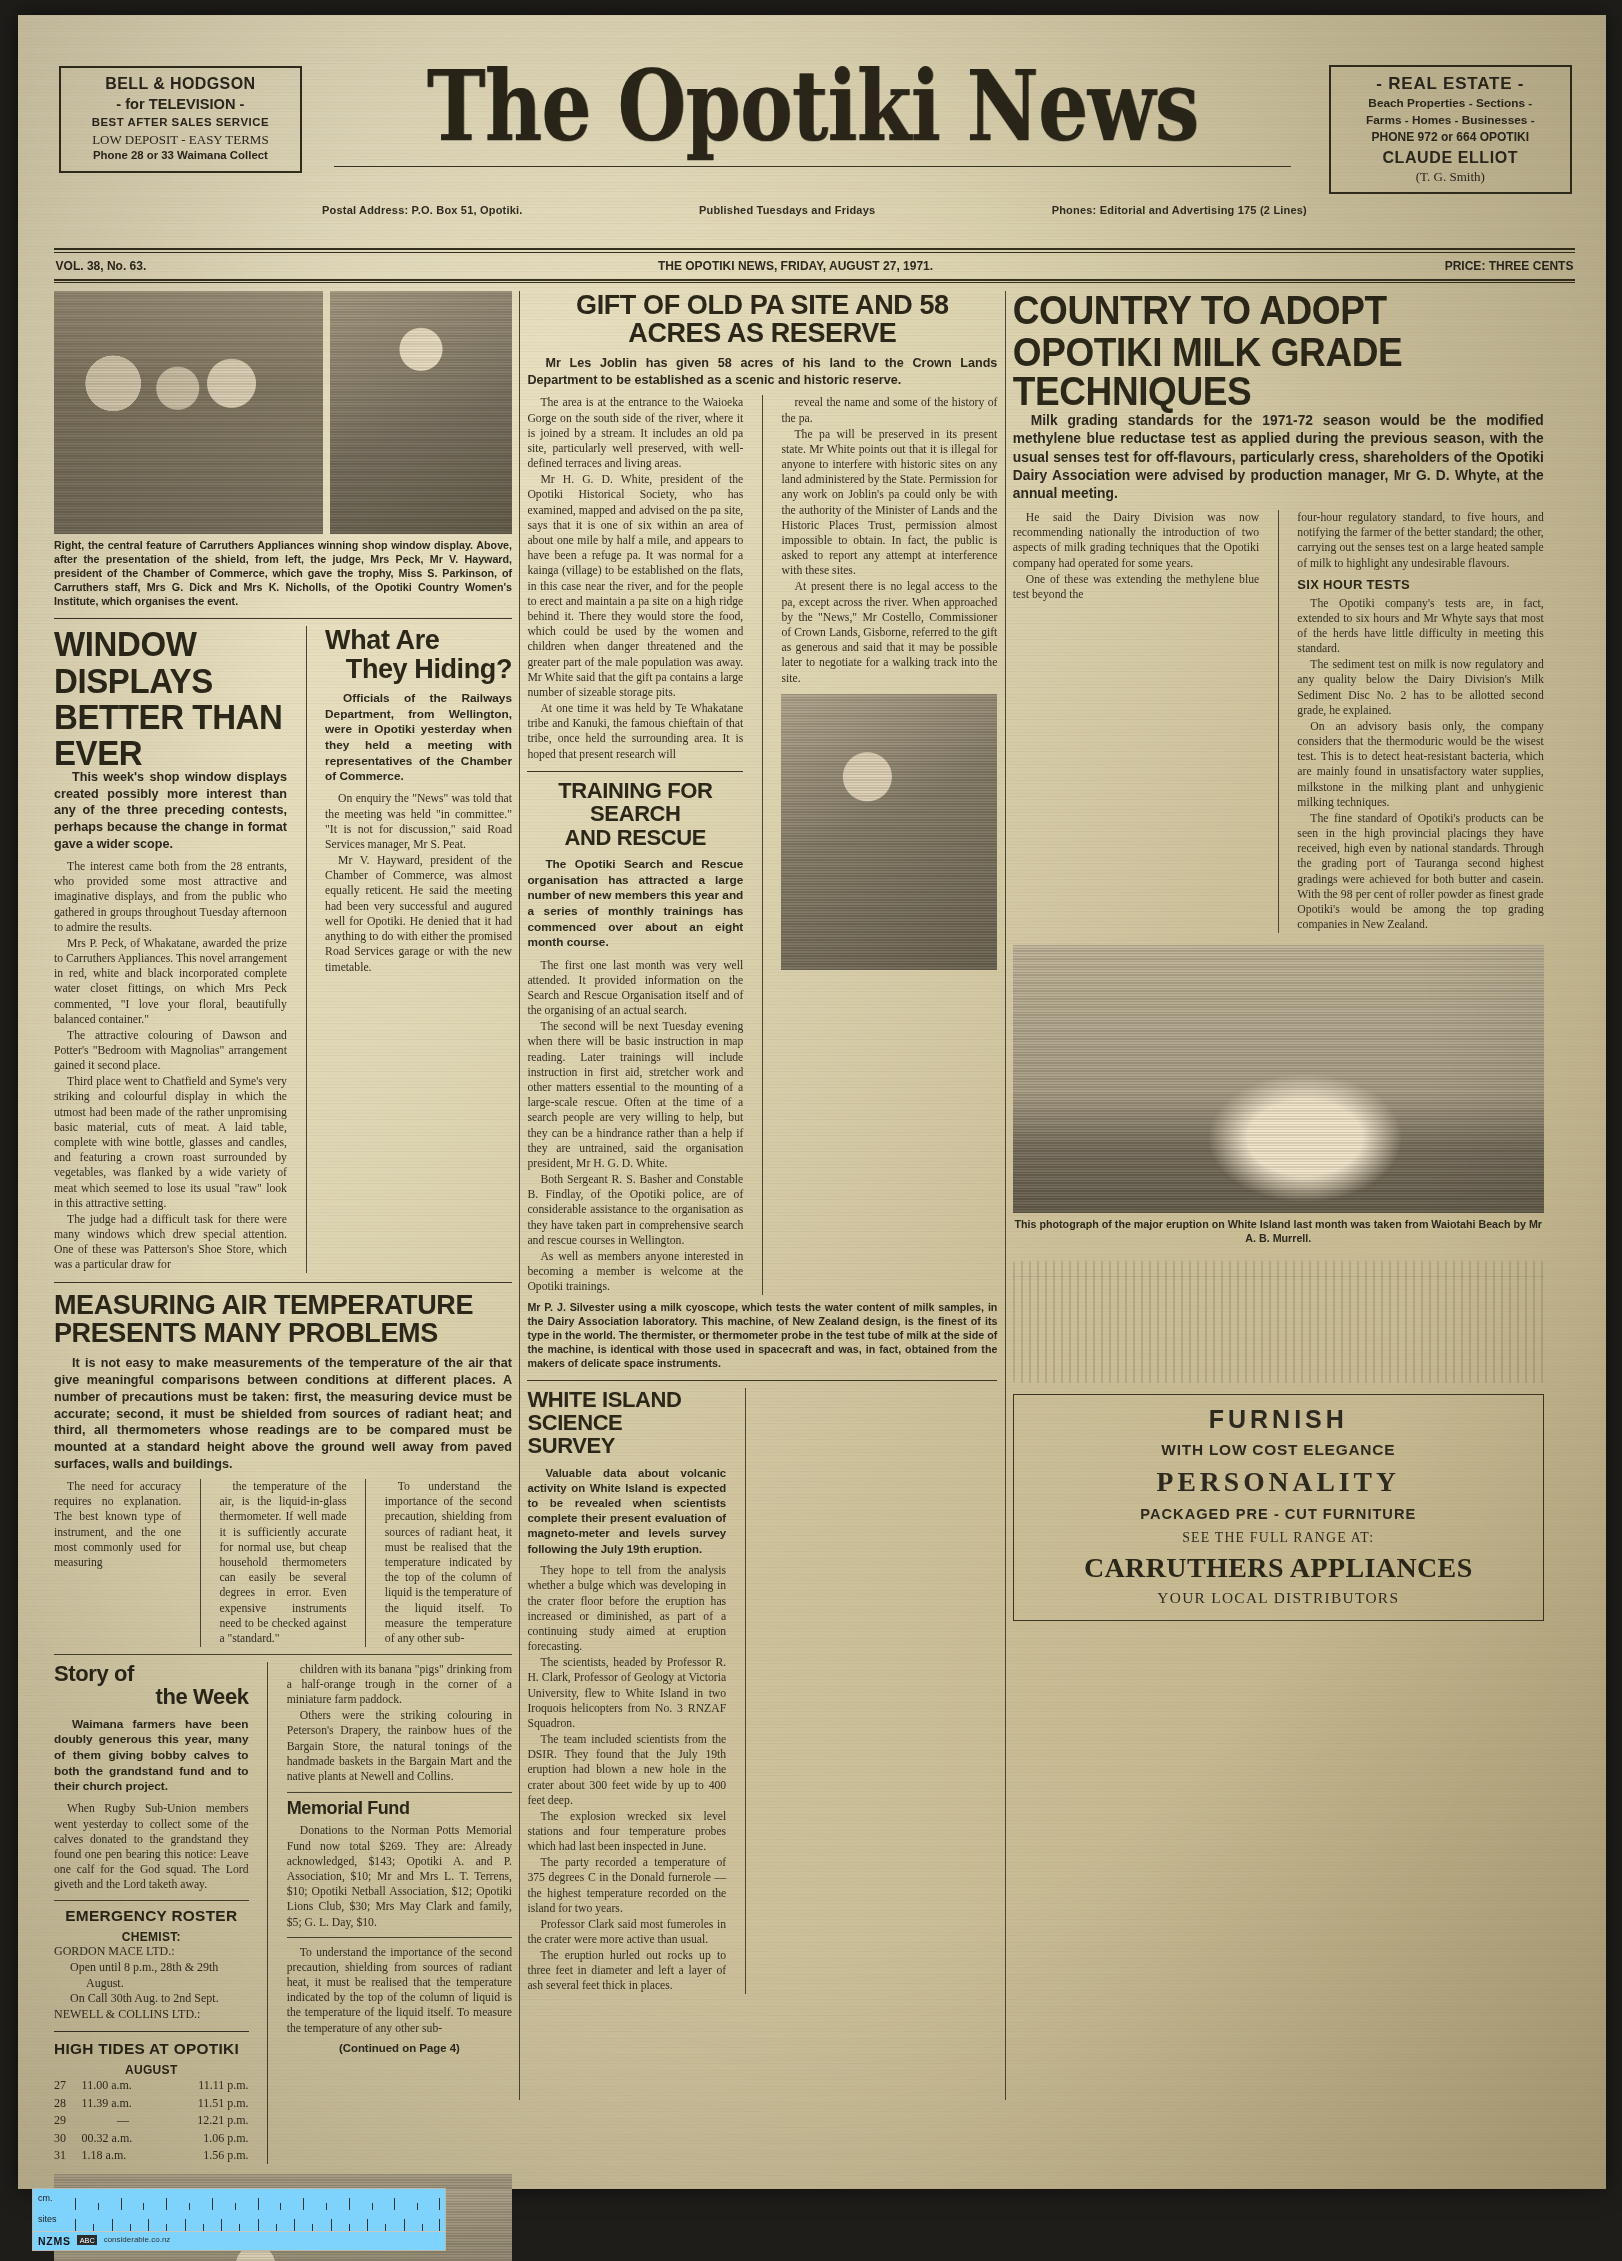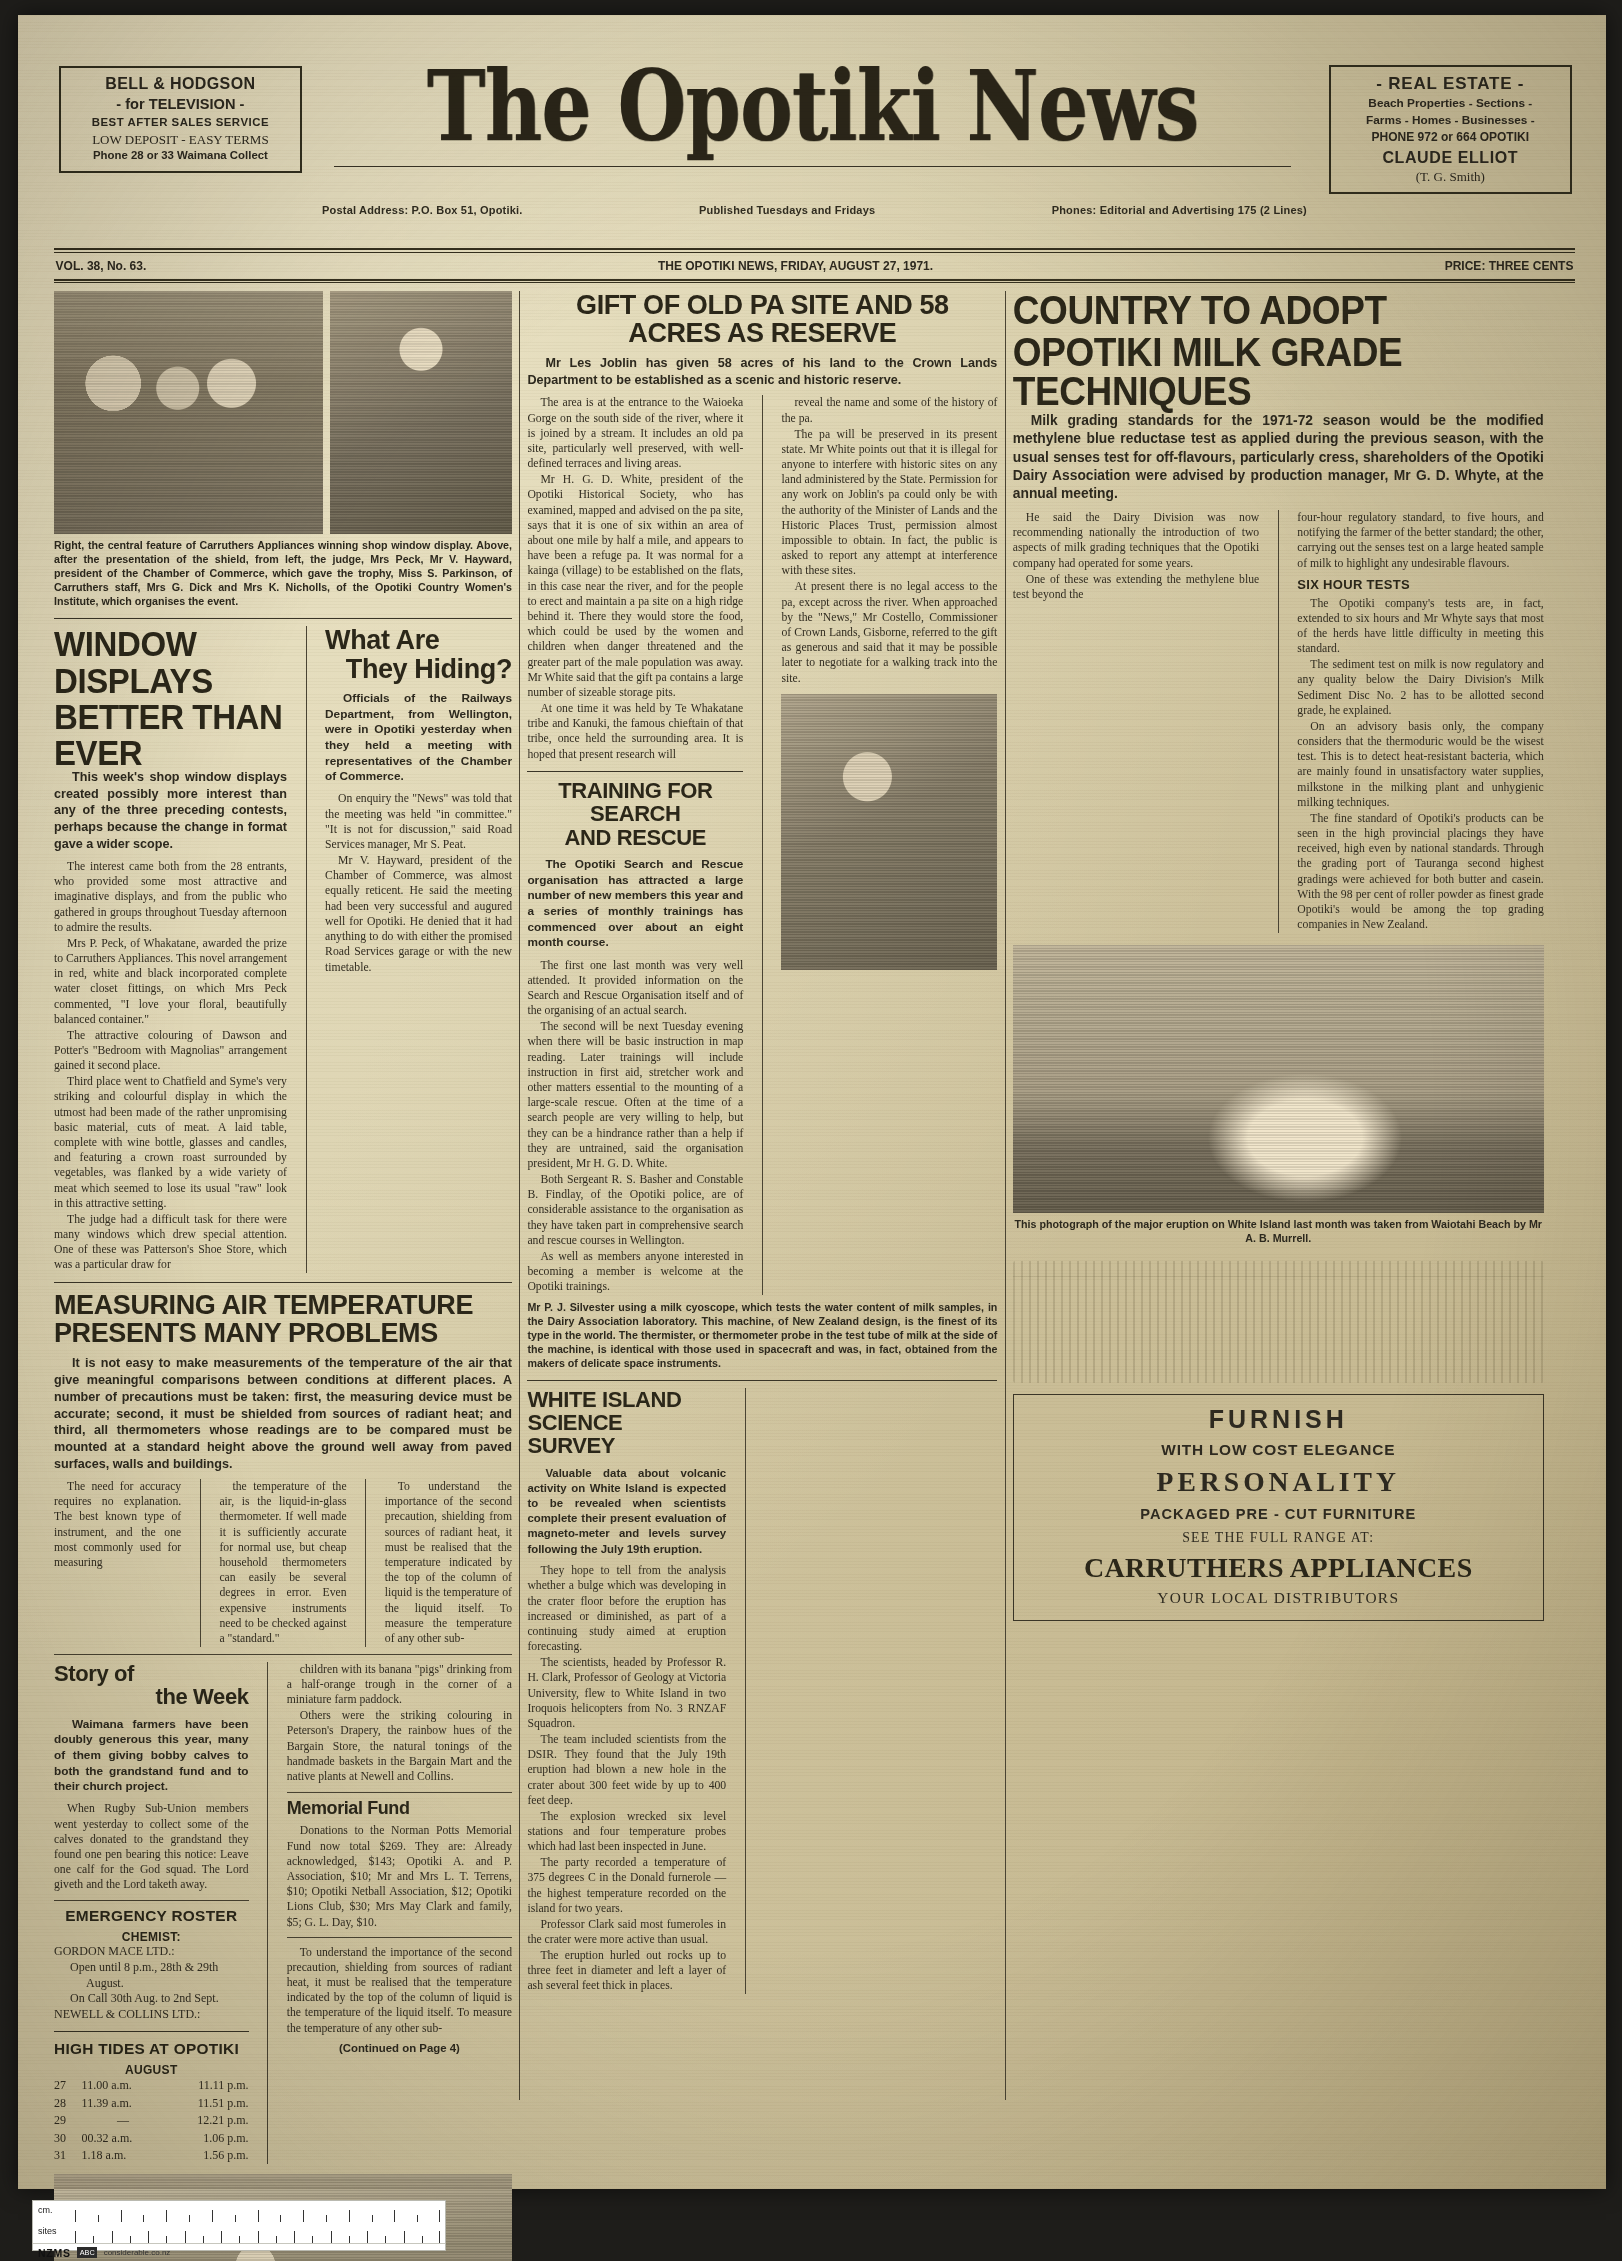--- a/index.html
+++ b/index.html
@@ -135,27 +135,27 @@
   .tide-tbl td.d { width:27.6px; }
   .tide-tbl td.am { text-align:left; }
   .tide-tbl td.pm { text-align:right; }
   .roster-line { font-family:"Liberation Serif", serif; font-size:12px; color:#322d21; line-height:1.30; }
   .roster-line.ind { padding-left:16px; }
   .roster-line.ind2 { padding-left:32px; }
 
   .cont-note { font-family:"Liberation Sans", sans-serif; font-weight:bold; font-size:11.4px; text-align:center; color:#2d291e; margin-top:6.5px;}
 
   
-  #ruler { position:absolute; left:32px; bottom:9.7px; width:414px; height:51px; background:#ffffff; border:0.8px solid #b9b9b0; }
+  #ruler { position:absolute; left:32px; bottom:9.7px; width:414px; height:63px; background:#7dd3fc; border:0.8px solid #b9b9b0; }
   .ruler-row { position:relative; height:21px; }
   .ruler-lbl { position:absolute; left:4.9px; top:3.2px; font-family:"Liberation Sans", sans-serif; font-size:9px; color:#222; }
   .ticks { position:absolute; left:42px; right:4.9px; top:0; height:21px; }
   .tick { position:absolute; bottom:0; width:0.8px; background:#333; height:7.3px; }
   .tick.maj { height:12px; }
-  .ruler-foot { display:flex; align-items:center; gap:6.5px; padding:2.4px 4.9px; border-top:0.8px solid #c7c7be; }
+  .ruler-foot { display:flex; align-items:flex-start; gap:6.5px; padding:2.4px 4.9px; border-top:0.8px solid #c7c7be; }
   .nzms { font-family:"Liberation Sans", sans-serif; font-weight:bold; font-size:10.5px; color:#111; letter-spacing:0.8px; }
   .nzms-badge { font-family:"Liberation Sans", sans-serif; font-size:7.3px; background:#2b2b2b; color:#fff; padding:0.8px 2.4px; }
   .micro { font-family:"Liberation Sans", sans-serif; font-size:8px; color:#333; }
 </style>
 </head>
 <body>
 
 <div id="page-root">
   <div id="paper">
     <div class="sheet">

